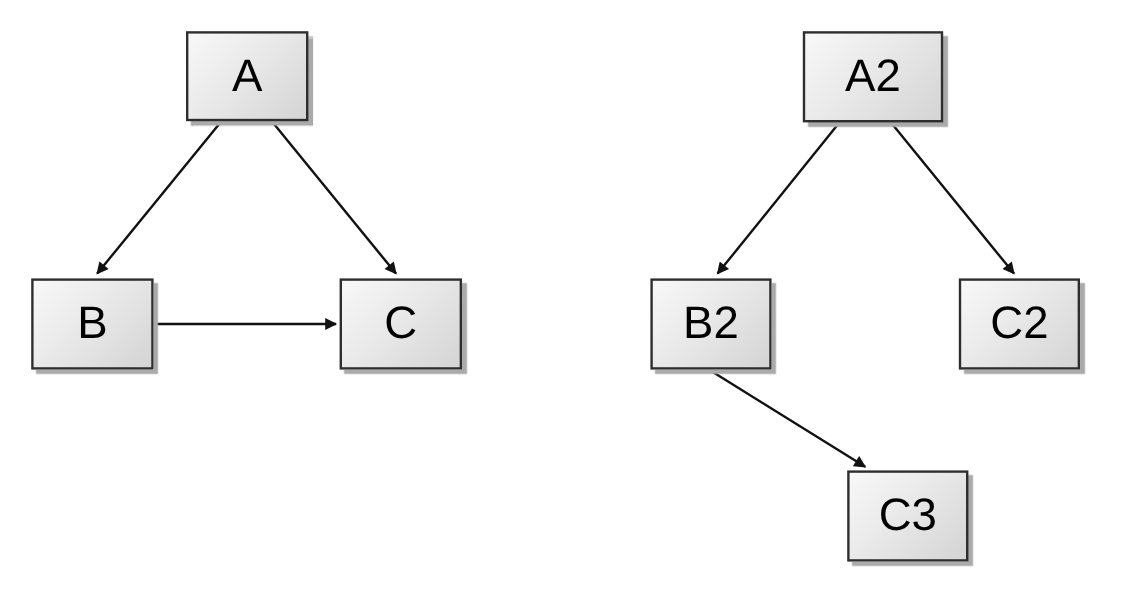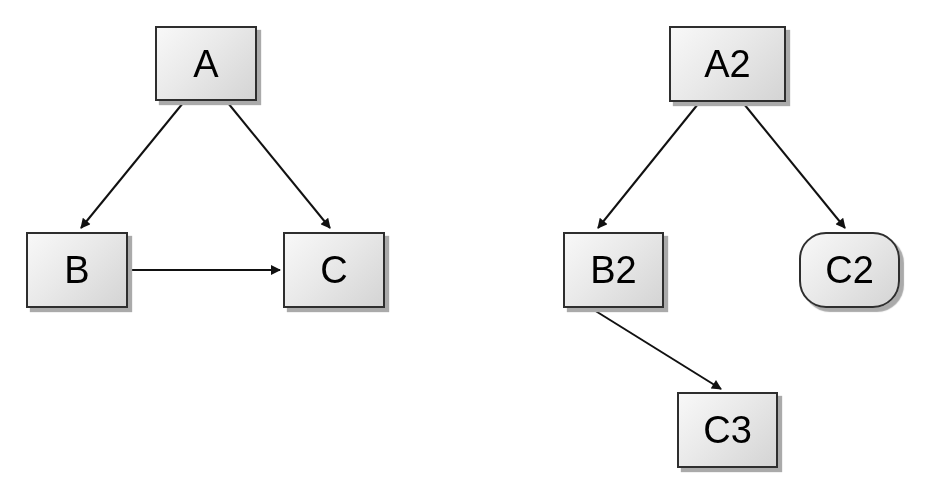--- a/index.html
+++ b/index.html
@@ -74,23 +74,23 @@
       </div>
       <div class="node" style="left: 26px; top: 232px; width: 102px; height: 76px;">
         <span class="node-label">B</span>
       </div>
       <div class="node" style="left: 283px; top: 232px; width: 102px; height: 76px;">
         <span class="node-label">C</span>
       </div>
       <div class="node" style="left: 669px; top: 26px; width: 117px; height: 76px;">
         <span class="node-label">A2</span>
       </div>
-      <div class="node" style="left: 542px; top: 232px; width: 101px; height: 76px; margin-left: 21px;">
+      <div class="node" style="left: 542px; top: 232px; width: 101px; height: 76px;">
         <span class="node-label">B2</span>
       </div>
-      <div class="node" style="left: 799px; top: 232px; width: 101px; height: 76px; border-radius: 27px;">
+      <div class="node" style="left: 799px; top: 232px; width: 101px; height: 76px;">
         <span class="node-label">C2</span>
       </div>
-      <div class="node" style="left: 677px; top: 392px; width: 101px; height: 76px;">
+      <div class="node" style="left: 706px; top: 392px; width: 101px; height: 76px;">
         <span class="node-label">C3</span>
       </div>
     </div>
 </div>
 
 </body></html>

